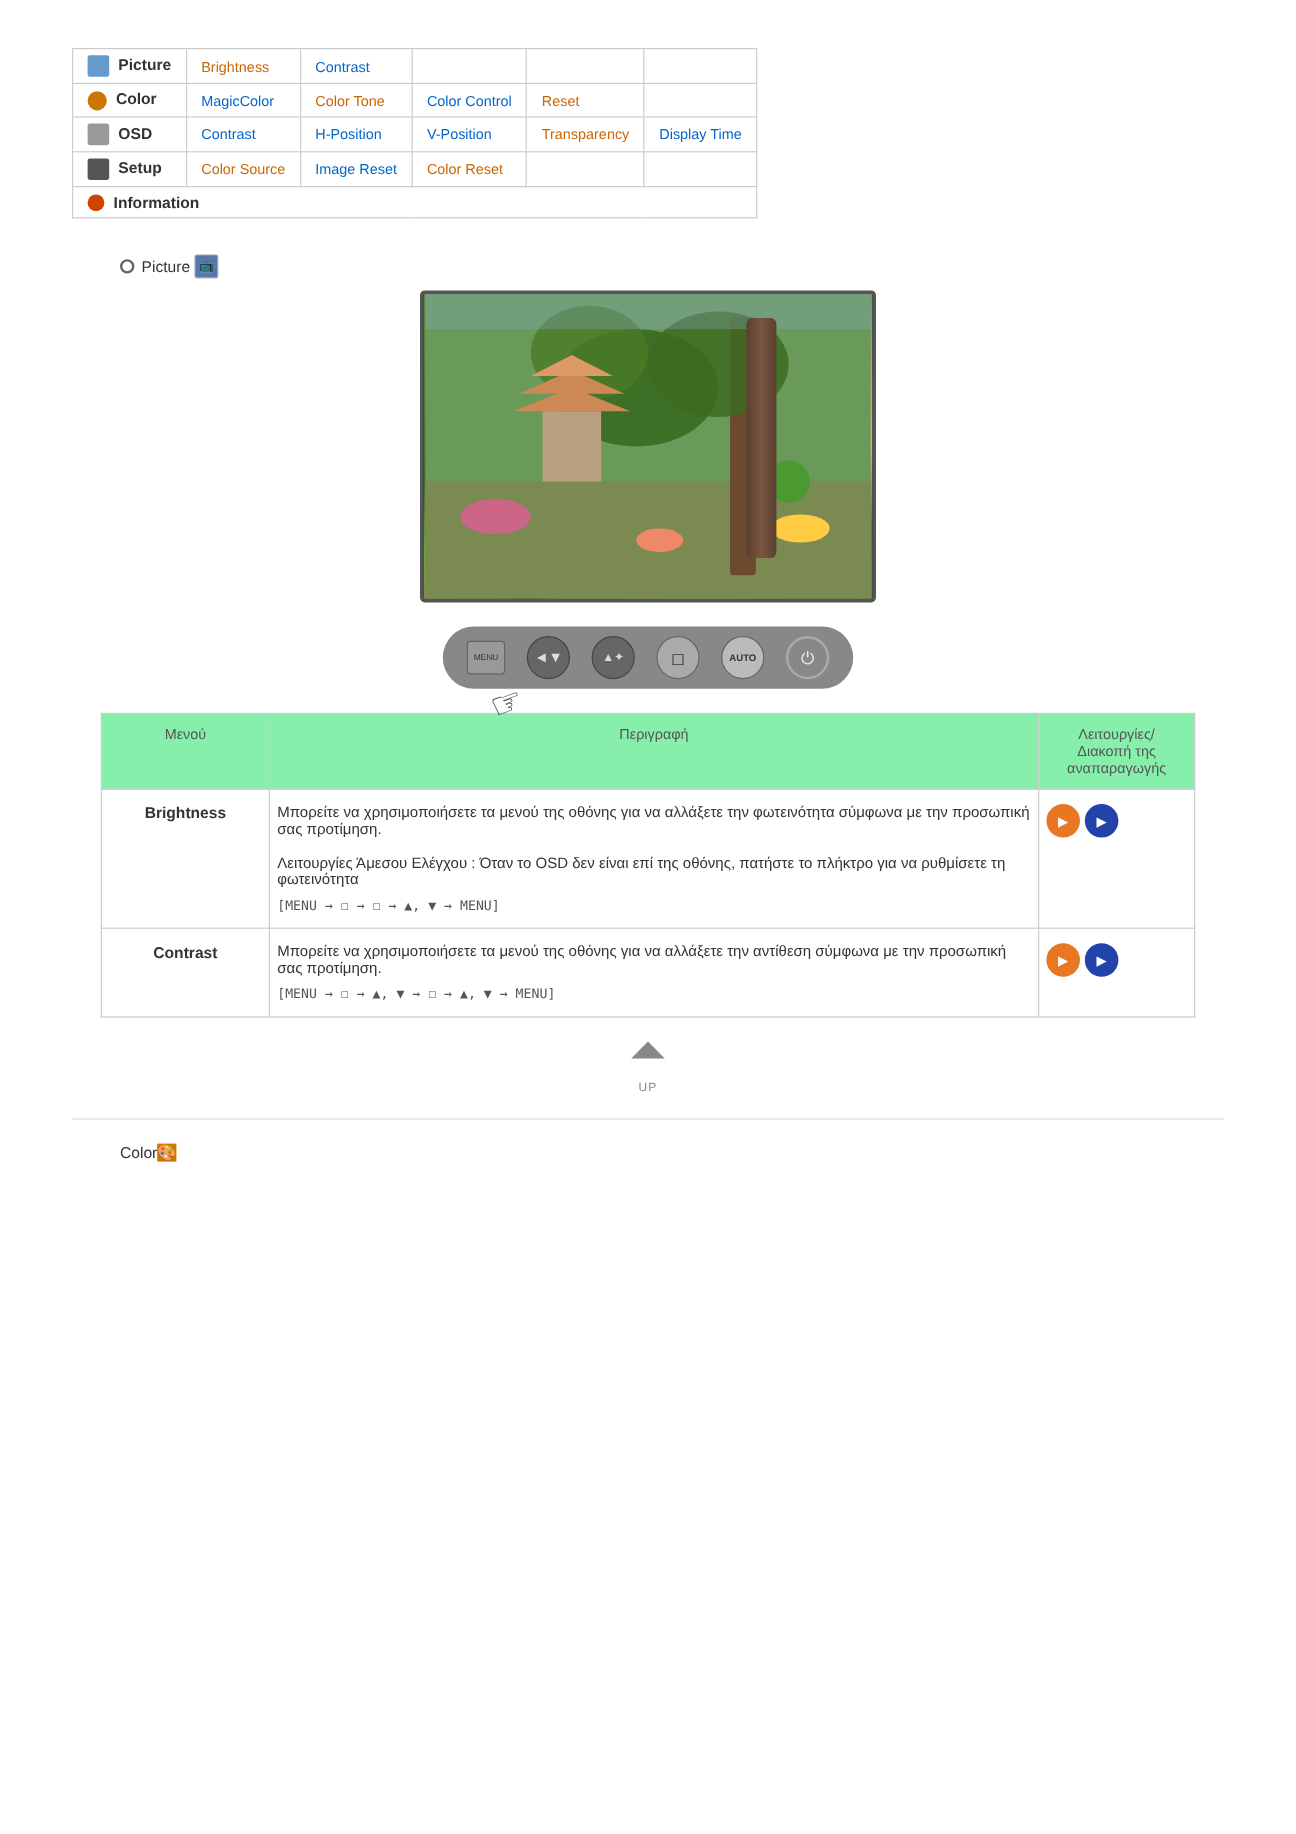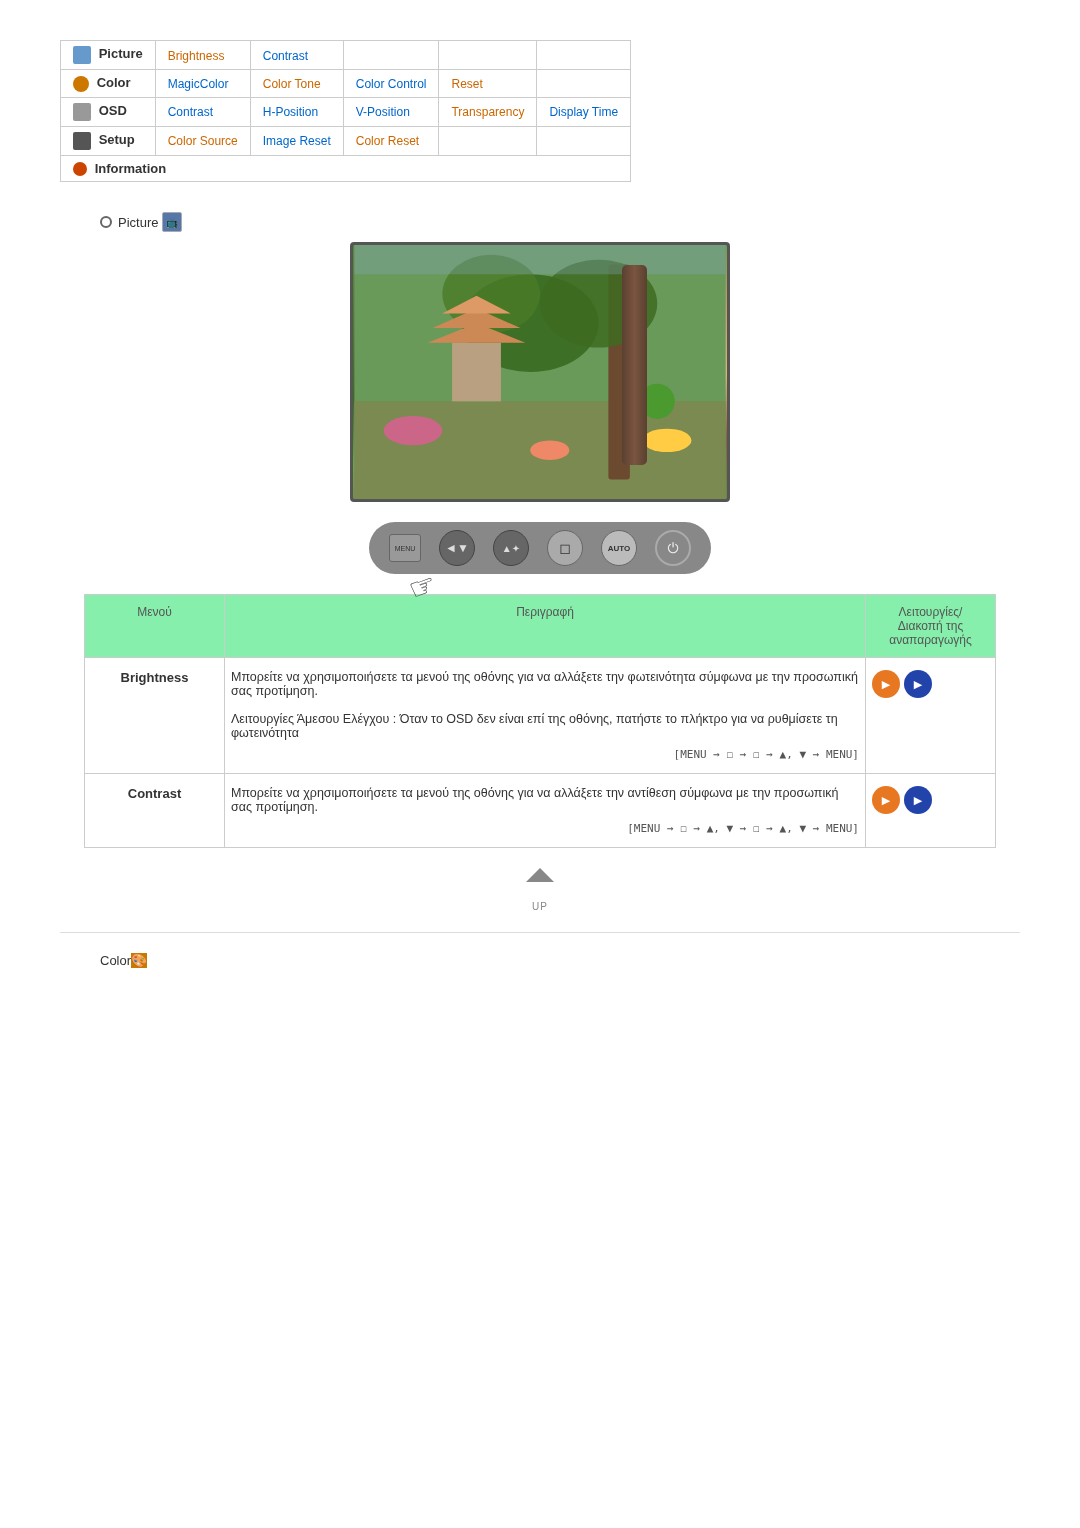--- a/index.html
+++ b/index.html
@@ -230,21 +230,20 @@
       cursor: pointer;
     }
     .play-btn.blue {
       background: #2244aa;
     }
     .menu-nav-text {
       font-size: 11px;
       color: #555;
       font-family: monospace;
       margin-top: 8px;
-      text-align: right;
     }
     .bold-text {
       font-weight: normal;
     }
 
     
     .up-btn-container {
       display: flex;
       justify-content: center;
       margin: 15px 0;

